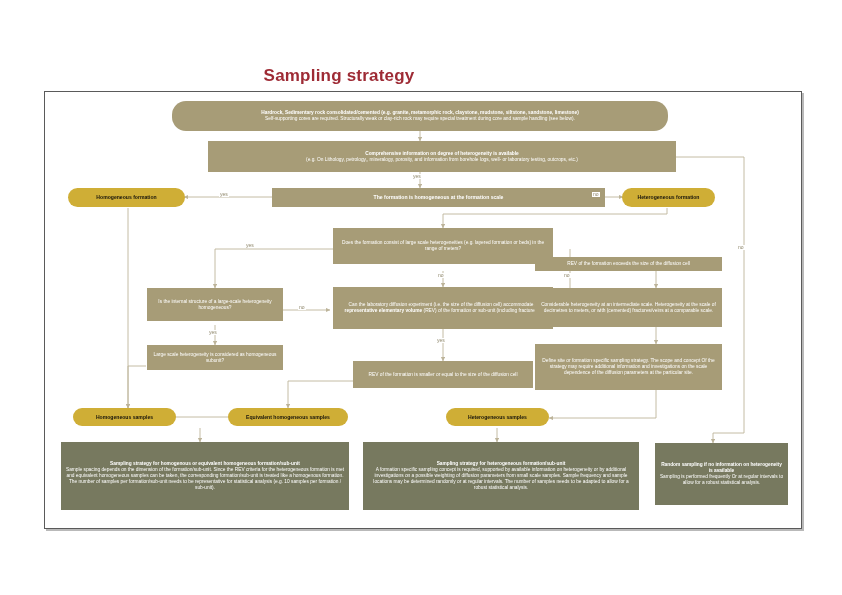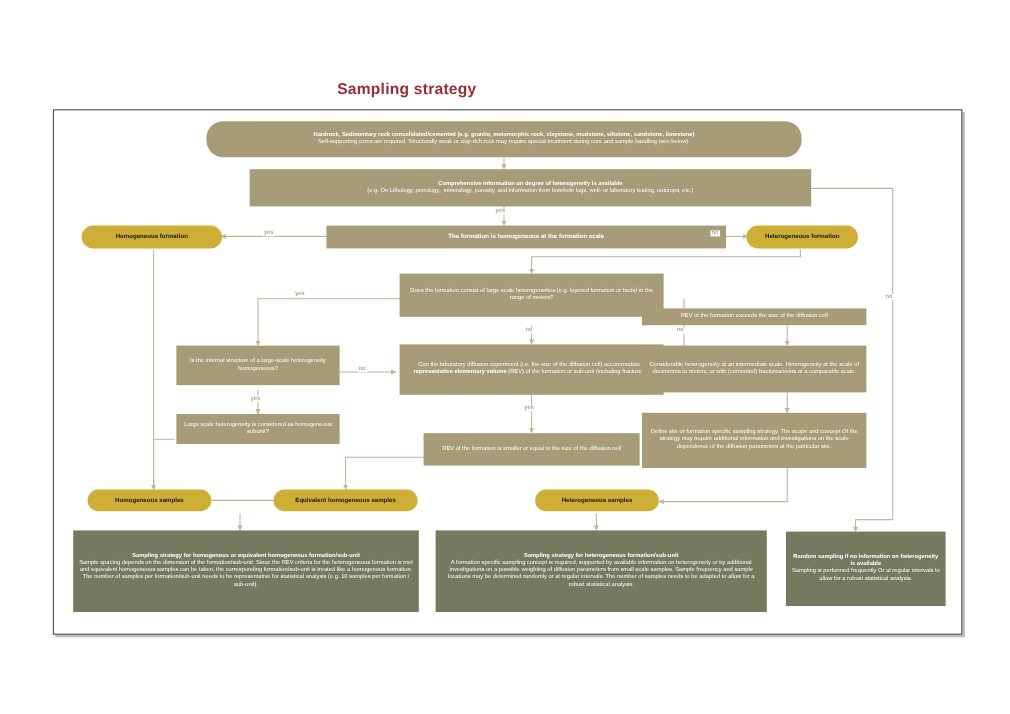--- a/index.html
+++ b/index.html
@@ -10,21 +10,21 @@
     overflow:hidden;
     position:relative;
   }
   #stage{position:absolute;left:0;top:0;width:842px;height:595px;}
 
   
   .title{
     position:absolute;
     left:0;top:66px;width:678px;
     text-align:center;
-    font-size:13px;
+    font-size:17px;
     font-weight:bold;
     color:#9e2b35;
     letter-spacing:.2px;
   }
 
   
   .frame{
     position:absolute;
     left:44px;top:91px;
     width:756px;height:436px;

